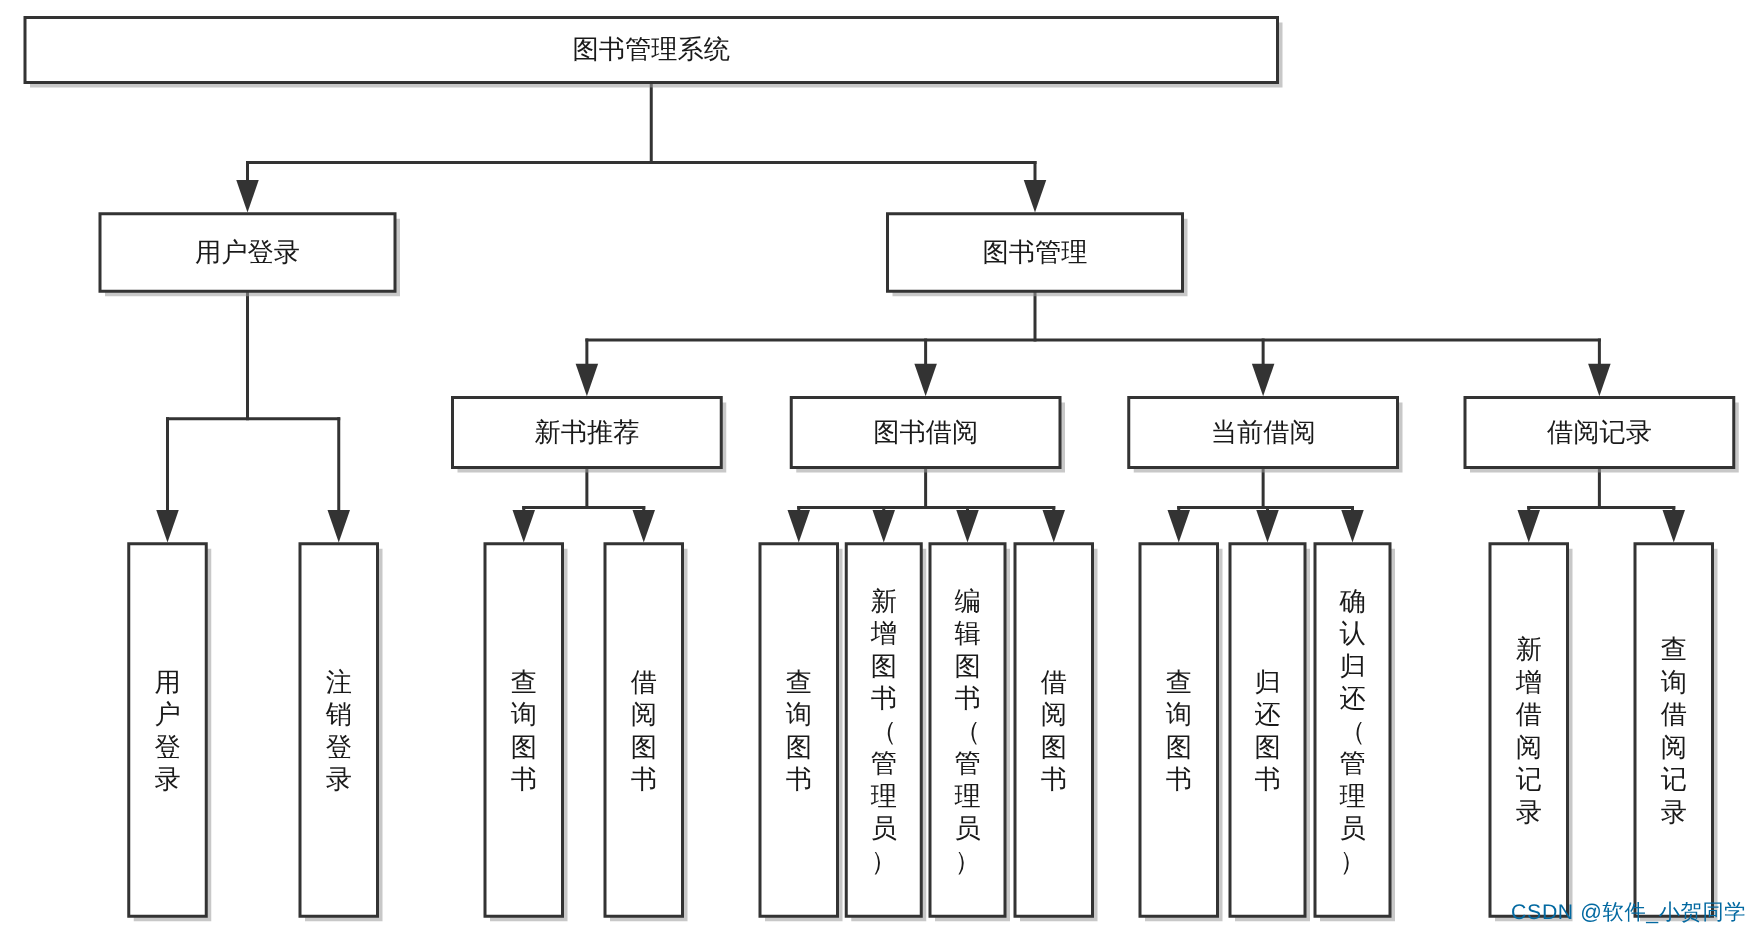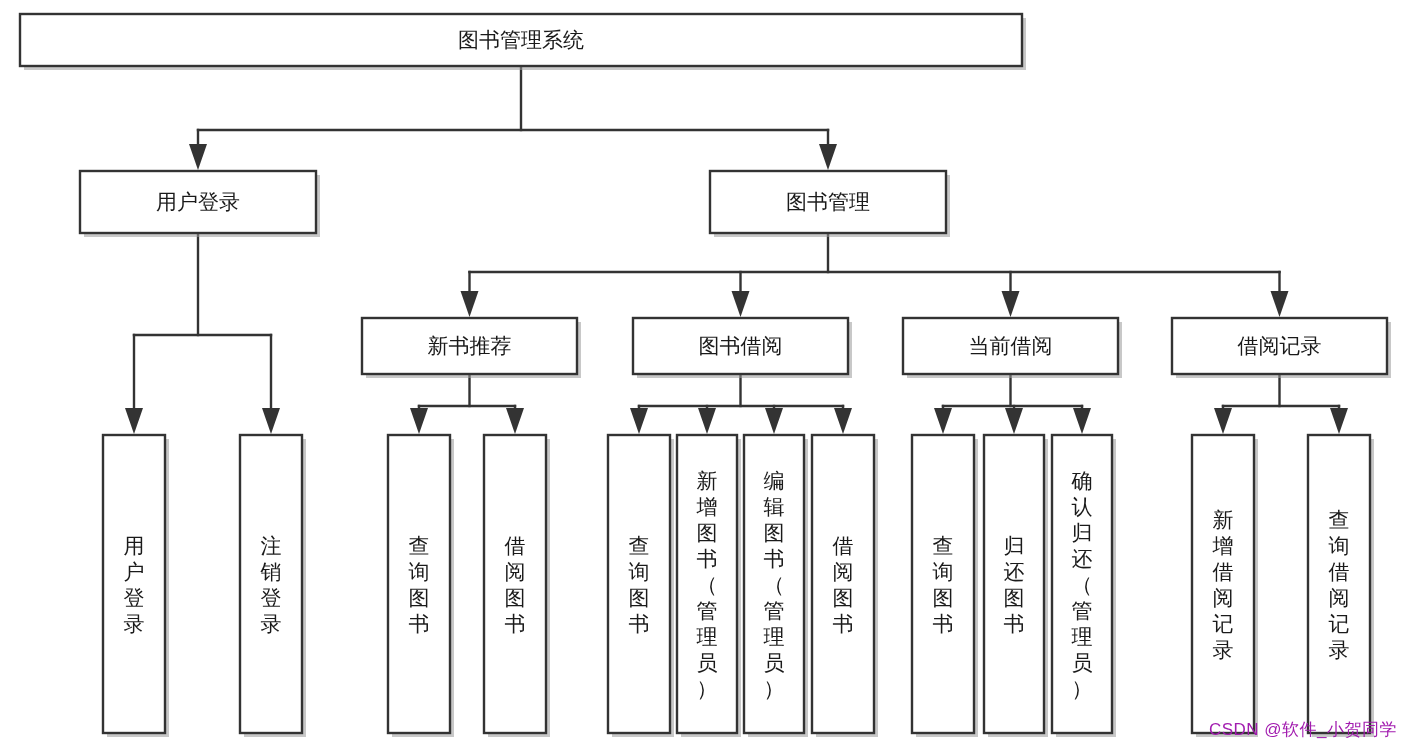--- a/index.html
+++ b/index.html
@@ -57,21 +57,21 @@
     font-size: 21px;
     fill: #1a1a1a;
     text-anchor: middle;
   }
   .watermark {
     position: absolute;
     right: 8px;
     bottom: 6px;
     font-family: "Liberation Sans", "DejaVu Sans", sans-serif;
     font-size: 17px;
-    color: #a21caf;
+    color: #0369a1;
     white-space: nowrap;
     letter-spacing: 0.5px;
   }
 </style>
 </head>
 <body>
 
 <div id="diagram-root">
   <svg id="tree-svg" viewBox="0 0 1405 747">
     <g id="connectors-layer">

